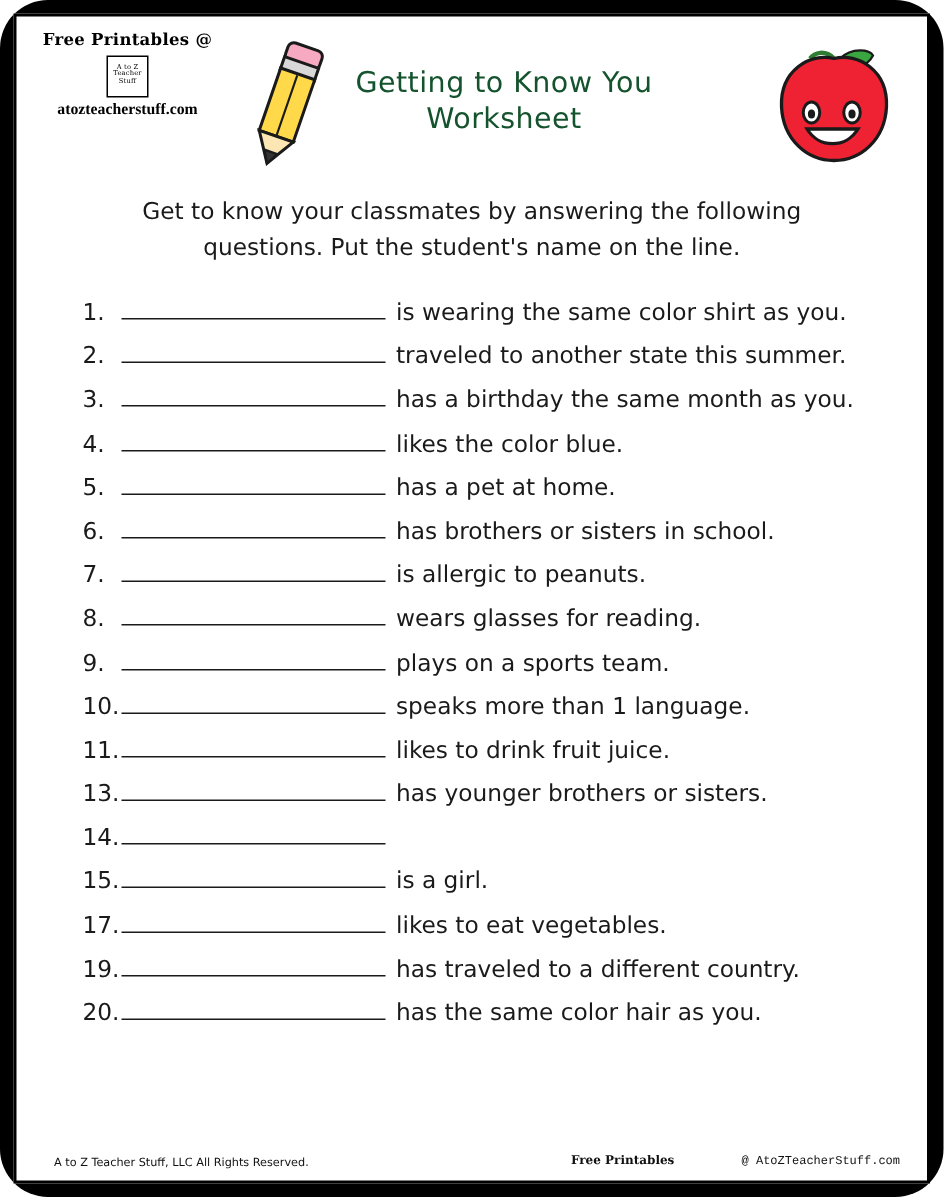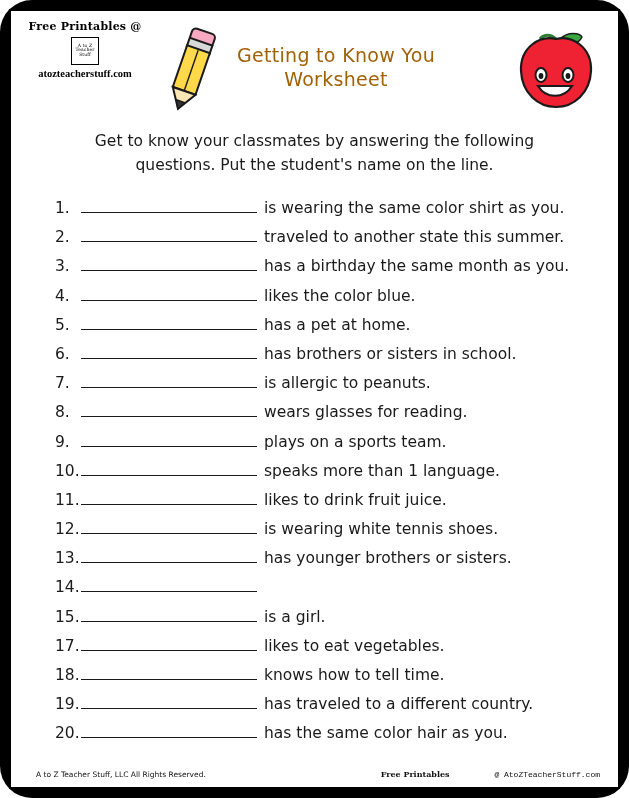--- a/index.html
+++ b/index.html
@@ -85,21 +85,21 @@
     position: absolute;
     left: 200px;
     top: 32px;
     width: 250px;
     text-align: center;
     line-height: 1.28;
   }
   .title-block .t-line {
     font-family: "DejaVu Sans", sans-serif;
     font-size: 19px;
-    color: #a16207;
+    color: #14532d;
     letter-spacing: 0.3px;
   }
 
   
   .pencil {
     position: absolute;
     left: 140px;
     top: 14px;
     width: 80px;
     height: 92px;
@@ -291,47 +291,37 @@
         <span class="num">10.</span>
         <span class="blank"></span>
         <span class="text">speaks more than 1 language.</span>
       </div>
       <div class="row">
         <span class="num">11.</span>
         <span class="blank"></span>
         <span class="text">likes to drink fruit juice.</span>
       </div>
       <div class="row">
-        <span class="num">12.</span>
-        <span class="blank"></span>
-        <span class="text">is wearing white tennis shoes.</span>
-      </div>
-      <div class="row">
         <span class="num">13.</span>
         <span class="blank"></span>
         <span class="text">has younger brothers or sisters.</span>
       </div>
       <div class="row">
         <span class="num">14.</span>
         <span class="blank"></span>
       </div>
       <div class="row">
         <span class="num">15.</span>
         <span class="blank"></span>
         <span class="text">is a girl.</span>
       </div>
       <div class="row">
         <span class="num">17.</span>
         <span class="blank"></span>
         <span class="text">likes to eat vegetables.</span>
-      </div>
-      <div class="row">
-        <span class="num">18.</span>
-        <span class="blank"></span>
-        <span class="text">knows how to tell time.</span>
       </div>
       <div class="row">
         <span class="num">19.</span>
         <span class="blank"></span>
         <span class="text">has traveled to a different country.</span>
       </div>
       <div class="row">
         <span class="num">20.</span>
         <span class="blank"></span>
         <span class="text">has the same color hair as you.</span>

